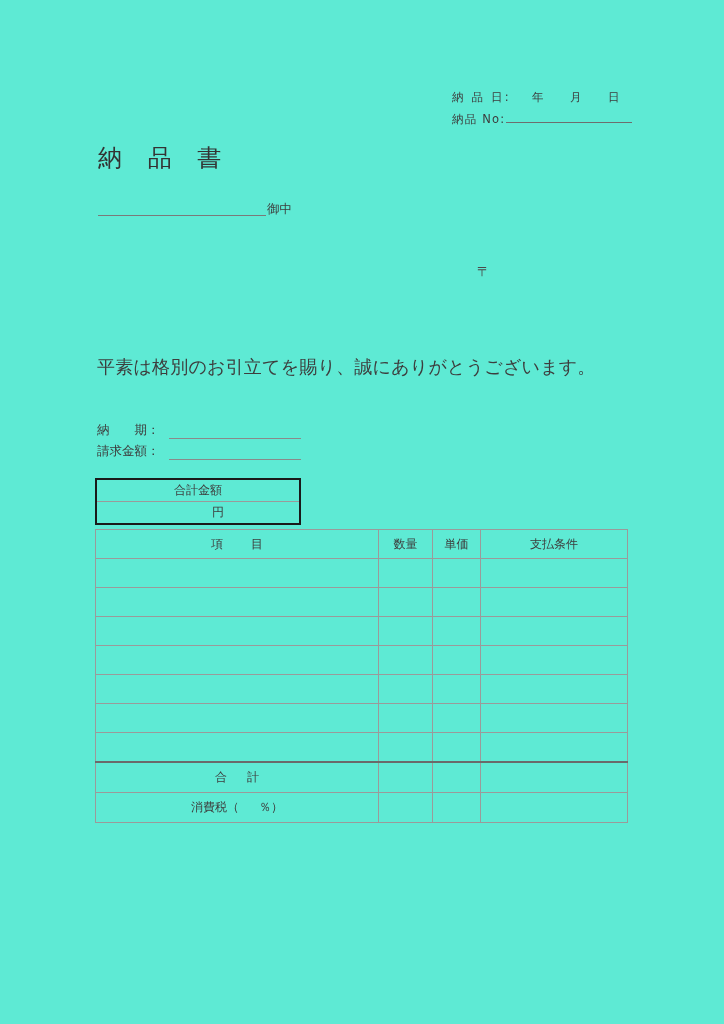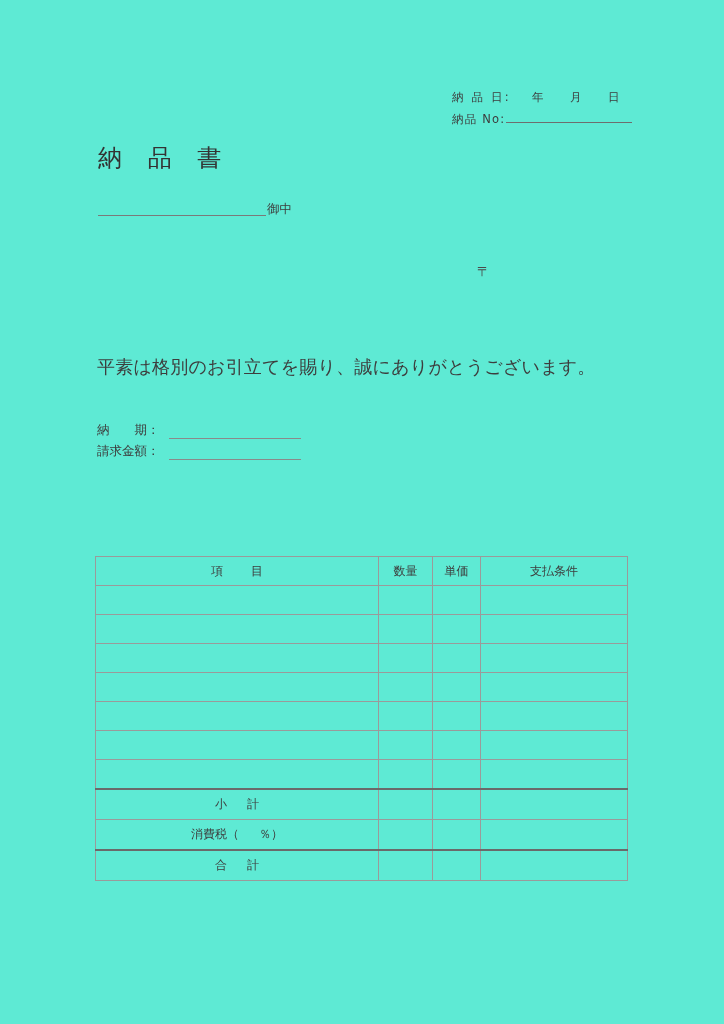--- a/index.html
+++ b/index.html
@@ -151,21 +151,21 @@
   }
   .total-box-value .yen {
     display: inline-block;
     margin-left: 40px;
   }
 
   
   .items-table {
     position: absolute;
     left: 95px;
-    top: 556px;
+    top: 529px;
     width: 532px;
     border-collapse: collapse;
     font-size: 12px;
     table-layout: fixed;
   }
   .items-table td,
   .items-table th {
     border: 1px solid #9a9a9a;
     padding: 0;
     font-weight: normal;
@@ -246,20 +246,27 @@
     <div class="term-row">
       <span class="term-label">納　　期：</span>
       <span class="term-rule"></span>
     </div>
     <div class="term-row">
       <span class="term-label">請求金額：</span>
       <span class="term-rule"></span>
     </div>
   </div>
 
+  <div class="total-box">
+    <div class="total-box-head">合計金額</div>
+    <div class="total-box-value">
+      <span></span>
+      <span class="yen">円</span>
+    </div>
+  </div>
 
   <table class="items-table">
     <colgroup>
       <col class="col-item">
       <col class="col-qty">
       <col class="col-price">
       <col class="col-amount">
     </colgroup>
     <thead>
       <tr>
@@ -310,33 +317,27 @@
           <td></td>
           <td></td>
         </tr>
         <tr class="data-row">
           <td></td>
           <td></td>
           <td></td>
           <td></td>
         </tr>
         <tr class="summary-row thick-top">
-          <td><span class="sum-label"><span>小</span><span class="gap"></span><span>計</span></span></td>
+          <td><span class="sum-label"><span>合</span><span class="gap"></span><span>計</span></span></td>
           <td class="cell-blank"></td>
           <td class="cell-blank"></td>
           <td class="cell-blank"></td>
         </tr>
         <tr class="summary-row">
           <td><span class="sum-label"><span>消費税（</span><span class="gap"></span><span>％）</span></span></td>
           <td class="cell-blank"></td>
           <td class="cell-blank"></td>
           <td class="cell-blank"></td>
         </tr>
-        <tr class="summary-row thick-top">
-          <td><span class="sum-label"><span>合</span><span class="gap"></span><span>計</span></span></td>
-          <td class="cell-blank"></td>
-          <td class="cell-blank"></td>
-          <td class="cell-blank"></td>
-        </tr>
       </tbody>
   </table>
 
 </div>
 
 </body></html>

